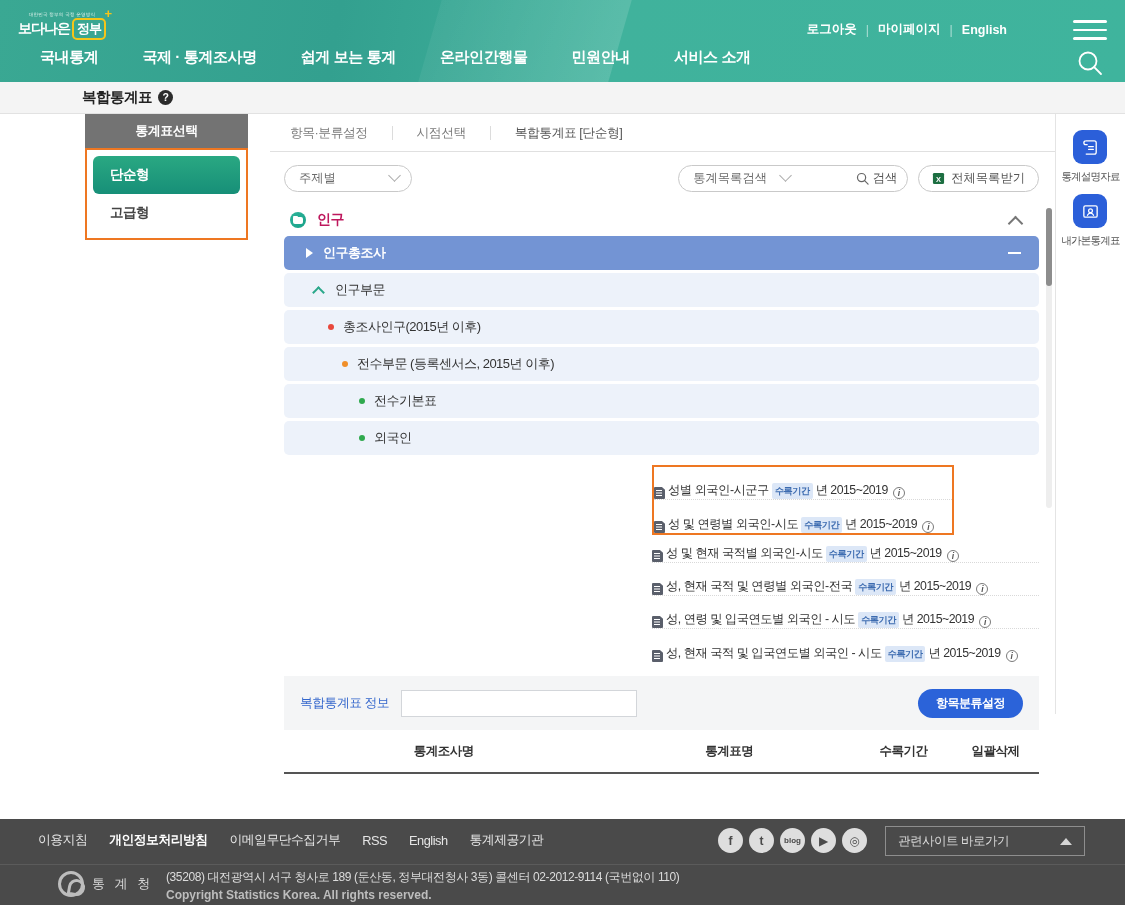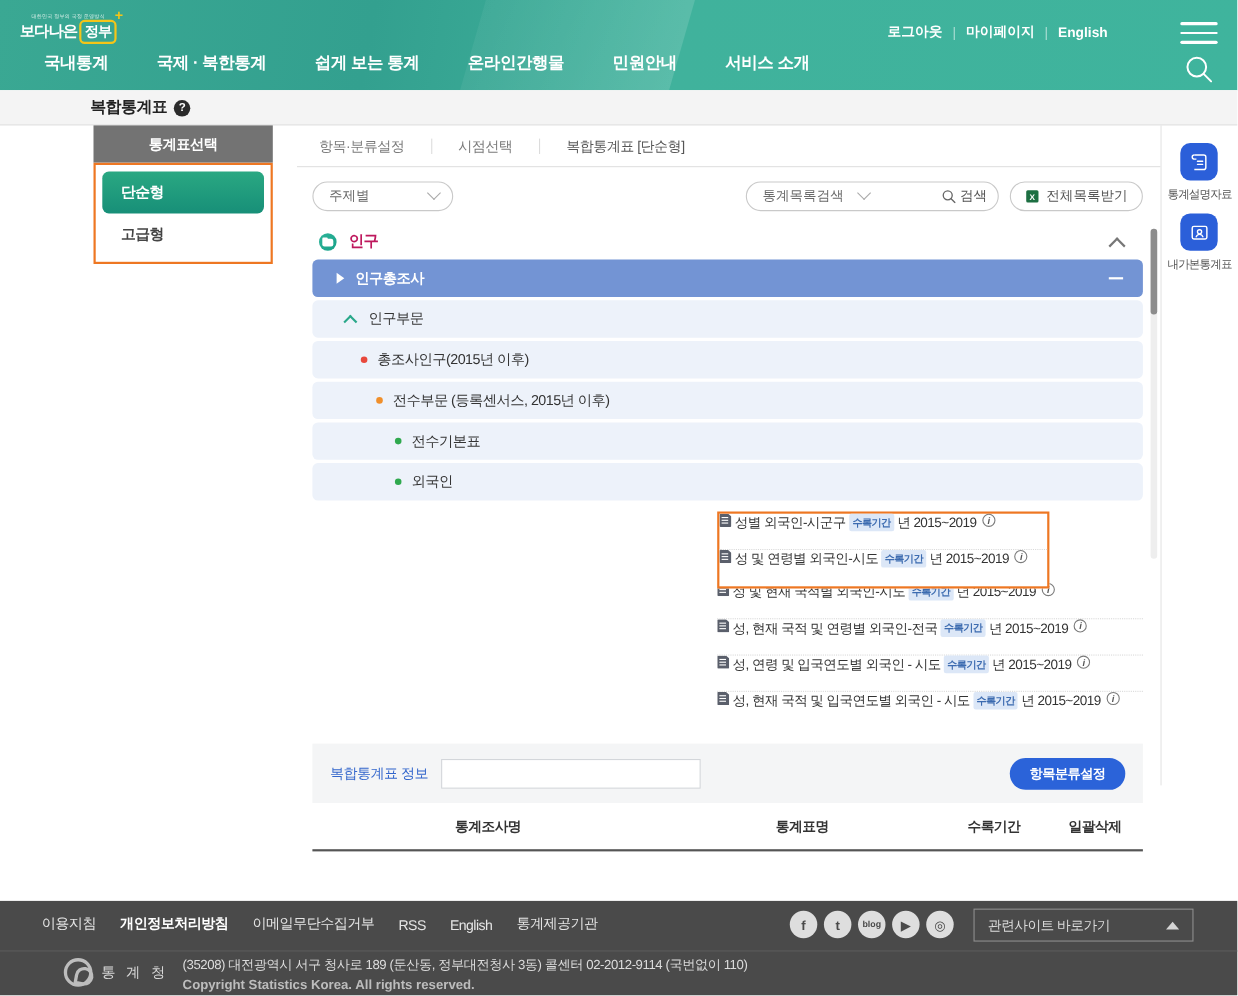--- a/index.html
+++ b/index.html
@@ -209,21 +209,21 @@
   .b2 { background: #f08f2a; margin-left: 58px; margin-right: 9px; }
   .b3 { background: #2fa94e; margin-left: 75px; margin-right: 9px; }
 
   
   .leaf-group { position: relative; margin-top: 5px; }
   .leaf-group.boxed {
     position: absolute; left: 368px; top: 0; width: 302px;
     border: 2px solid #ee7722; background: #fff; z-index: 3;
   }
   .leaf {
-    display:flex; align-items:flex-start; height: 33px;
+    display:flex; align-items:flex-end; height: 33px;
     border-bottom: 1px dotted #d9d9d9; font-size: 12.3px; color: #333;
     letter-spacing: -0.5px; white-space: nowrap; cursor:pointer;
   }
   .leaf:last-child { border-bottom: none; }
   .doc-ic {
     width: 11px; height: 12px; flex:none; margin-right: 3px; position: relative;
     background: #5a5f6b;
     border-radius: 1px;
     clip-path: polygon(0 0, 72% 0, 100% 22%, 100% 100%, 0 100%);
   }
@@ -364,21 +364,21 @@
 
     <div class="hsearch">
       <svg width="30" height="30" viewBox="0 0 30 30" fill="none">
         <circle cx="13" cy="13" r="8.5" stroke="#ffffff" stroke-width="1.8"></circle>
         <line x1="19.2" y1="19.2" x2="26" y2="26" stroke="#ffffff" stroke-width="1.8" stroke-linecap="round"></line>
       </svg>
     </div>
 
     <div class="gnb">
       <div class="item">국내통계</div>
-      <div class="item">국제 · 북한통계</div>
+      <div class="item">국제 · 통계조사명</div>
       <div class="item">쉽게 보는 통계</div>
       <div class="item">온라인간행물</div>
       <div class="item">민원안내</div>
       <div class="item">서비스 소개</div>
     </div>
   </div>
 
   <div class="subbar">
     <div class="title">
       <span>복합통계표</span><span class="help-dot">?</span>

